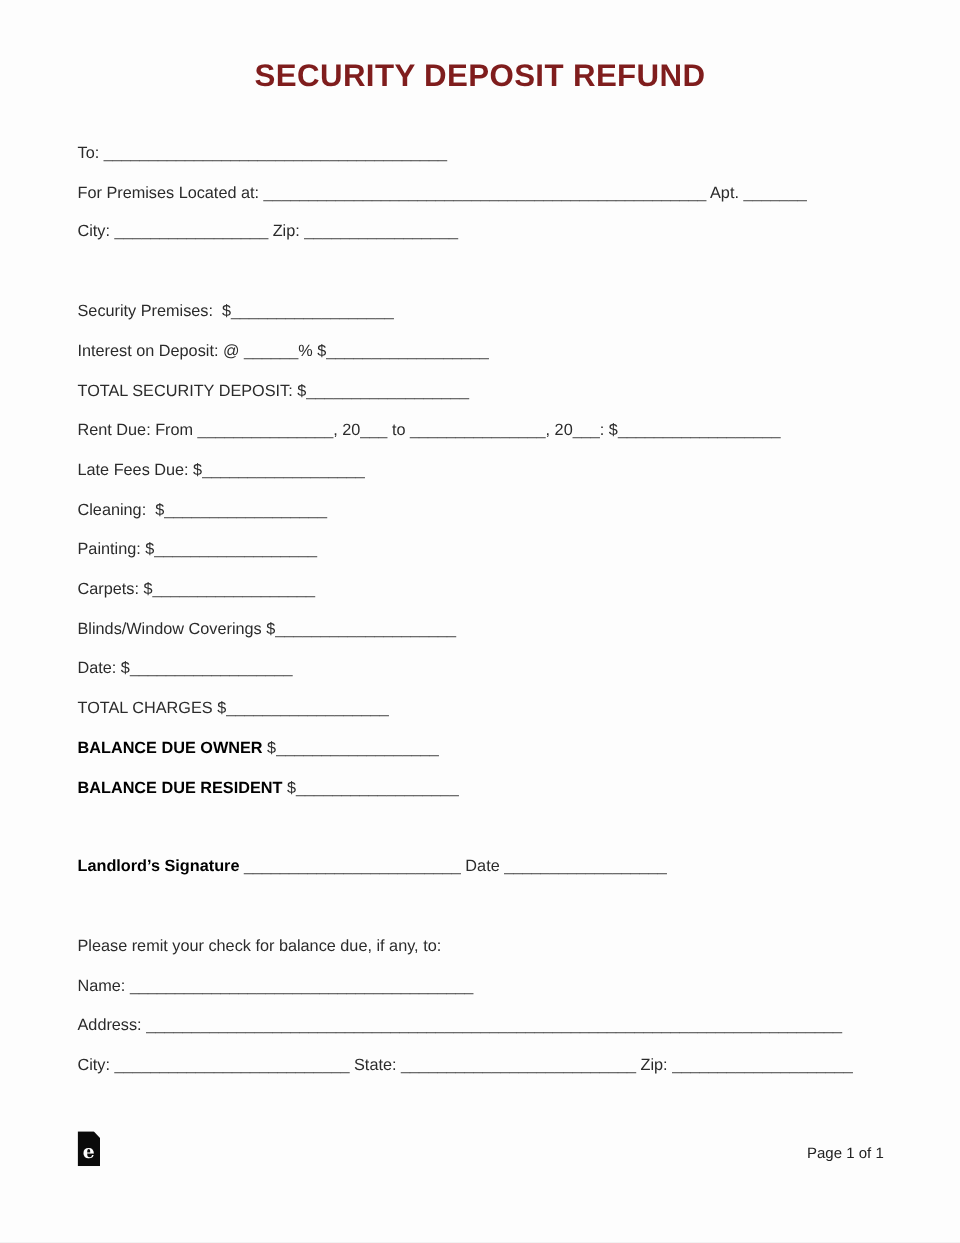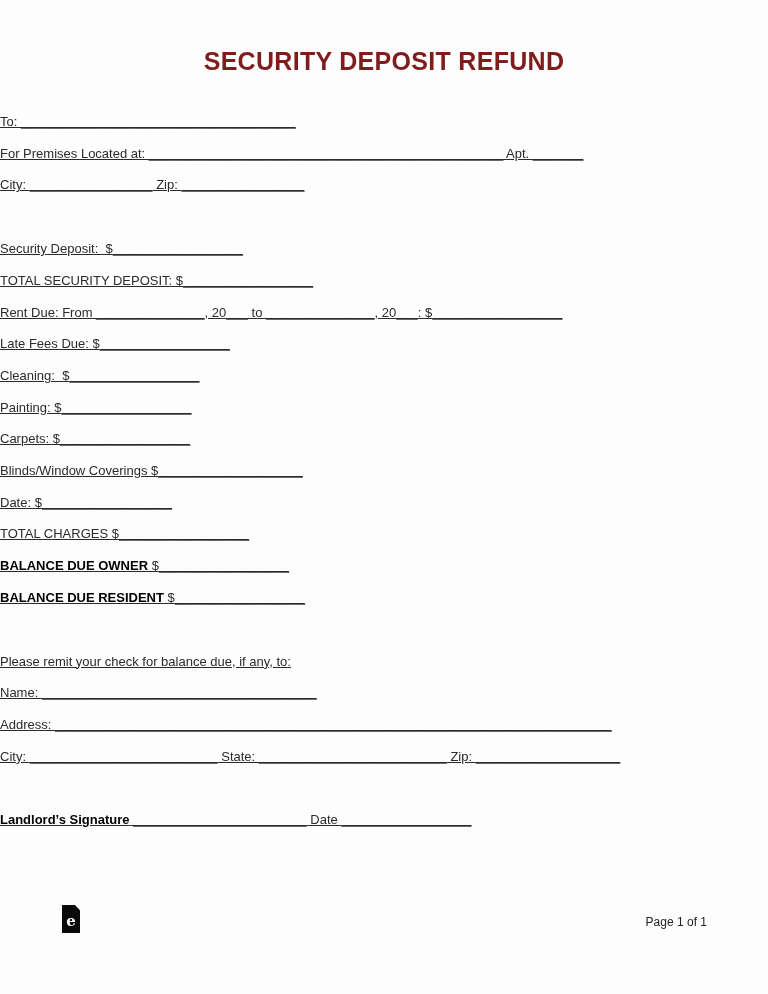--- a/index.html
+++ b/index.html
@@ -19,24 +19,24 @@
     padding-top: 46px;
     font-size: 25px;
     line-height: 30px;
     font-weight: bold;
     text-align: center;
     color: #7f1d1d;
     letter-spacing: 0.3px;
   }
   .form p {
     margin: 0;
+    padding-left: 62px;
     font-size: 13px;
     line-height: 31.7px;
     white-space: pre;
-    text-decoration: underline;
   }
   .sec-a { margin-top: 30px; }
   .sec-b { margin-top: 32px; }
   .sec-c { margin-top: 32px; }
   .sec-d { margin-top: 32px; }
   .b { font-weight: bold; color: #000; }
   .line { color: #4a4a4a; letter-spacing: 0; }
   .footer-logo {
     position: absolute;
     left: 62px;
@@ -72,43 +72,44 @@
 
   <h1 class="title">SECURITY DEPOSIT REFUND</h1>
 
   <div class="form sec-a">
     <p><span>To: </span><span class="line">______________________________________</span></p>
     <p><span>For Premises Located at: </span><span class="line">_________________________________________________</span><span> Apt. </span><span class="line">_______</span></p>
     <p><span>City: </span><span class="line">_________________</span><span> Zip: </span><span class="line">_________________</span></p>
   </div>
 
   <div class="form sec-b">
-    <p><span>Security Deposit:  $</span><span class="line">__________________</span></p>
+    <p><span>Security Premises:  $</span><span class="line">__________________</span></p>
+    <p><span>Interest on Deposit: @ </span><span class="line">______</span><span>% $</span><span class="line">__________________</span></p>
     <p><span>TOTAL SECURITY DEPOSIT: $</span><span class="line">__________________</span></p>
     <p><span>Rent Due: From </span><span class="line">_______________</span><span>, 20</span><span class="line">___</span><span> to </span><span class="line">_______________</span><span>, 20</span><span class="line">___</span><span>: $</span><span class="line">__________________</span></p>
     <p><span>Late Fees Due: $</span><span class="line">__________________</span></p>
     <p><span>Cleaning:  $</span><span class="line">__________________</span></p>
     <p><span>Painting: $</span><span class="line">__________________</span></p>
     <p><span>Carpets: $</span><span class="line">__________________</span></p>
     <p><span>Blinds/Window Coverings $</span><span class="line">____________________</span></p>
     <p><span>Date: $</span><span class="line">__________________</span></p>
     <p><span>TOTAL CHARGES $</span><span class="line">__________________</span></p>
     <p><span class="b">BALANCE DUE OWNER</span><span> $</span><span class="line">__________________</span></p>
     <p><span class="b">BALANCE DUE RESIDENT</span><span> $</span><span class="line">__________________</span></p>
   </div>
 
+  <div class="form sec-d">
+    <p><span class="b">Landlord’s Signature</span><span class="line"> ________________________</span><span> Date </span><span class="line">__________________</span></p>
+  </div>
+
   <div class="form sec-c">
     <p>Please remit your check for balance due, if any, to:</p>
     <p><span>Name: </span><span class="line">______________________________________</span></p>
     <p><span>Address: </span><span class="line">_____________________________________________________________________________</span></p>
     <p><span>City: </span><span class="line">__________________________</span><span> State: </span><span class="line">__________________________</span><span> Zip: </span><span class="line">____________________</span></p>
-  </div>
-
-  <div class="form sec-d">
-    <p><span class="b">Landlord’s Signature</span><span class="line"> ________________________</span><span> Date </span><span class="line">__________________</span></p>
   </div>
 
   <div class="footer-logo">
     <span>e</span>
   </div>
   <div class="page-number">Page 1 of 1</div>
 
 </div>
 
 </body></html>

